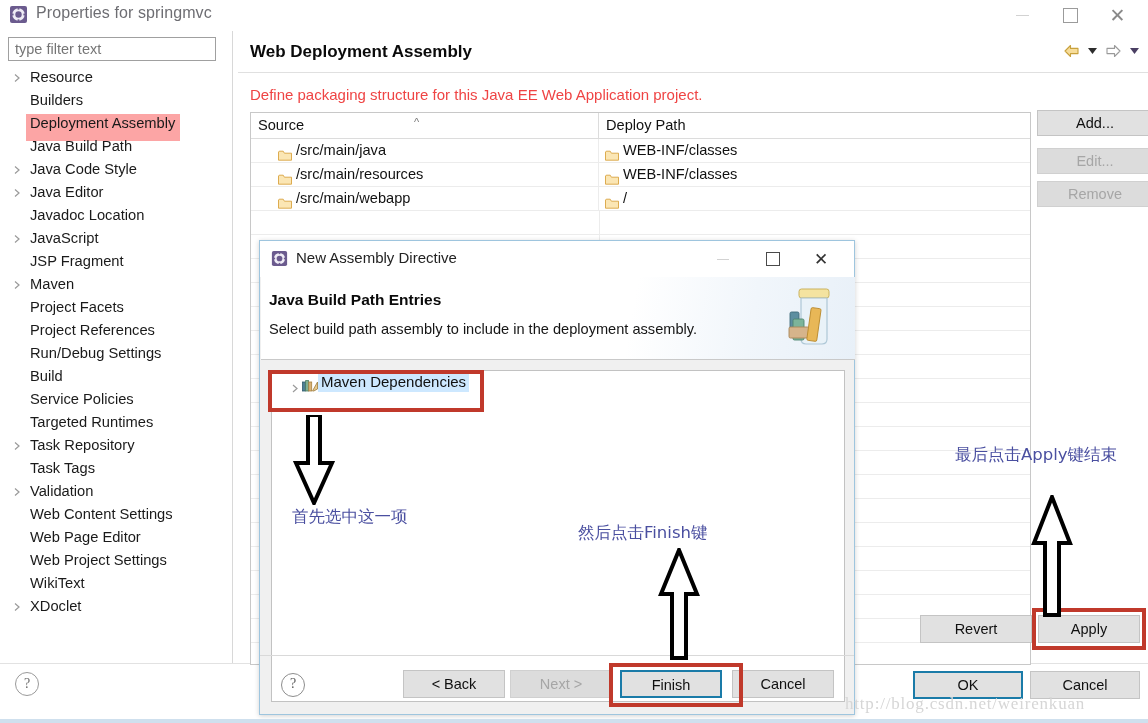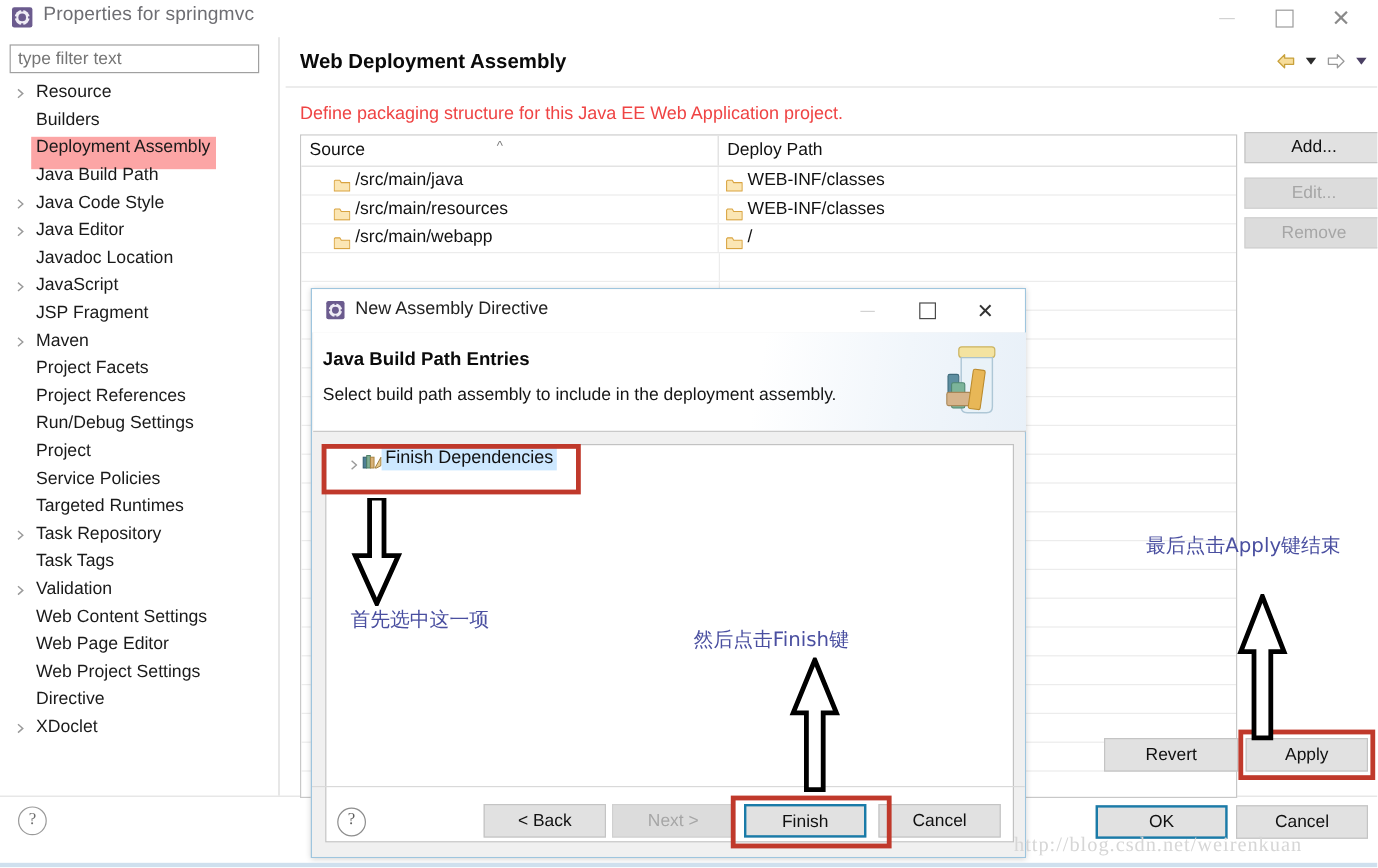--- a/index.html
+++ b/index.html
@@ -334,38 +334,38 @@
         </span><span class="tree-label">JavaScript</span></div>
       <div class="tree-item"><span class="tree-label">JSP Fragment</span></div>
       <div class="tree-item"><span class="tw">
           <svg width="6" height="9" viewBox="0 0 6 9">
             <path d="M1 1 L5 4.5 L1 8" fill="none" stroke="#9a9a9a" stroke-width="1.2"></path>
           </svg>
         </span><span class="tree-label">Maven</span></div>
       <div class="tree-item"><span class="tree-label">Project Facets</span></div>
       <div class="tree-item"><span class="tree-label">Project References</span></div>
       <div class="tree-item"><span class="tree-label">Run/Debug Settings</span></div>
-      <div class="tree-item"><span class="tree-label">Project</span></div>
+      <div class="tree-item"><span class="tree-label">Build</span></div>
       <div class="tree-item"><span class="tree-label">Service Policies</span></div>
       <div class="tree-item"><span class="tree-label">Targeted Runtimes</span></div>
       <div class="tree-item"><span class="tw">
           <svg width="6" height="9" viewBox="0 0 6 9">
             <path d="M1 1 L5 4.5 L1 8" fill="none" stroke="#9a9a9a" stroke-width="1.2"></path>
           </svg>
         </span><span class="tree-label">Task Repository</span></div>
       <div class="tree-item"><span class="tree-label">Task Tags</span></div>
       <div class="tree-item"><span class="tw">
           <svg width="6" height="9" viewBox="0 0 6 9">
             <path d="M1 1 L5 4.5 L1 8" fill="none" stroke="#9a9a9a" stroke-width="1.2"></path>
           </svg>
         </span><span class="tree-label">Validation</span></div>
       <div class="tree-item"><span class="tree-label">Web Content Settings</span></div>
       <div class="tree-item"><span class="tree-label">Web Page Editor</span></div>
       <div class="tree-item"><span class="tree-label">Web Project Settings</span></div>
-      <div class="tree-item"><span class="tree-label">Directive</span></div>
+      <div class="tree-item"><span class="tree-label">WikiText</span></div>
       <div class="tree-item"><span class="tw">
           <svg width="6" height="9" viewBox="0 0 6 9">
             <path d="M1 1 L5 4.5 L1 8" fill="none" stroke="#9a9a9a" stroke-width="1.2"></path>
           </svg>
         </span><span class="tree-label">XDoclet</span></div>
     </div>
 
   <div class="bottom-sep"></div>
   <div class="help-circle">?</div>
 
@@ -586,21 +586,21 @@
 
     <div class="dlg-body">
       <div class="dlg-list" id="dlg-list">
           <div class="dlg-list-item"><span class="dlg-list-tw"><svg width="6" height="9" viewBox="0 0 6 9">
                 <path d="M1 1 L5 4.5 L1 8" fill="none" stroke="#9a9a9a" stroke-width="1.2"></path>
               </svg></span><span class="dlg-list-icon"><svg width="16" height="13" viewBox="0 0 16 13">
                 <rect x="0.5" y="3" width="3" height="9" fill="#4f7f93" stroke="#2f5a6b" stroke-width=".8"></rect>
                 <rect x="3.6" y="1.6" width="3" height="10.4" fill="#7fae93" stroke="#4c7d63" stroke-width=".8"></rect>
                 <rect x="6.7" y="3" width="3" height="9" fill="#d8b277" stroke="#a8823f" stroke-width=".8"></rect>
                 <path d="M10.5 12 L15.5 3 L15.5 10 L11.8 12 Z" fill="#e7c98c" stroke="#9b7a3c" stroke-width=".8"></path>
-              </svg></span><span class="hl">Finish Dependencies</span></div>
+              </svg></span><span class="hl">Maven Dependencies</span></div>
         </div>
 
       <div class="dlg-sep"></div>
       <div class="dlg-help">?</div>
 
       <div class="btn dlg-btn b-back">&lt; Back</div>
       <div class="btn dlg-btn b-next disabled">Next &gt;</div>
       <div class="btn dlg-btn b-finish focus">Finish</div>
       <div class="btn dlg-btn b-cancel">Cancel</div>
     </div>

